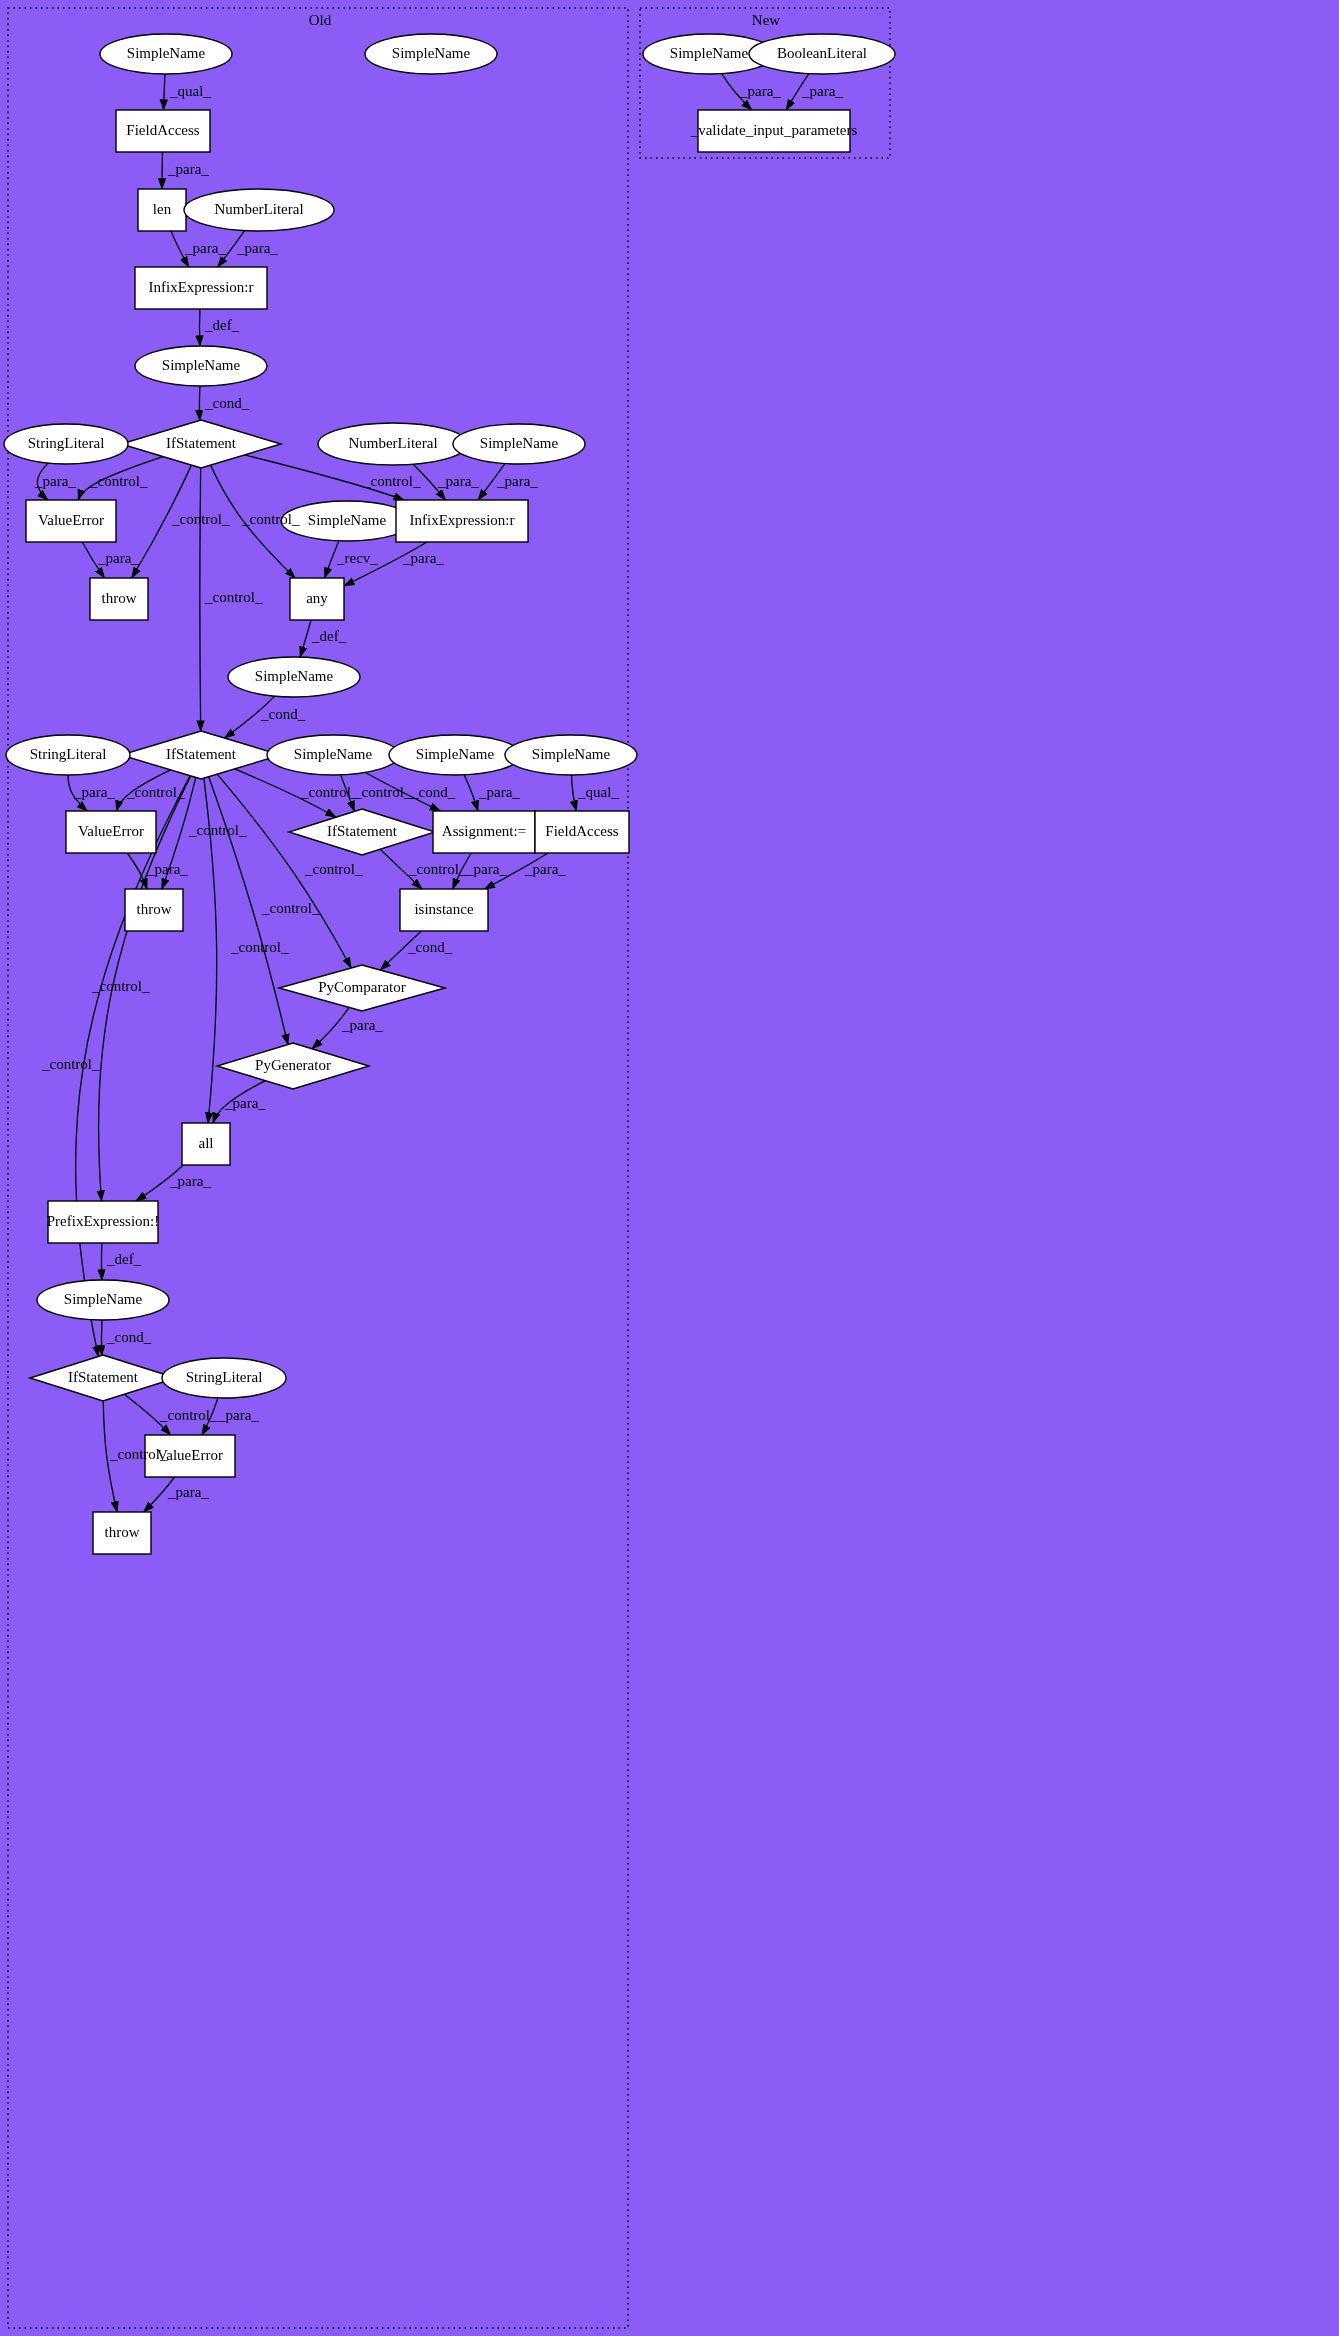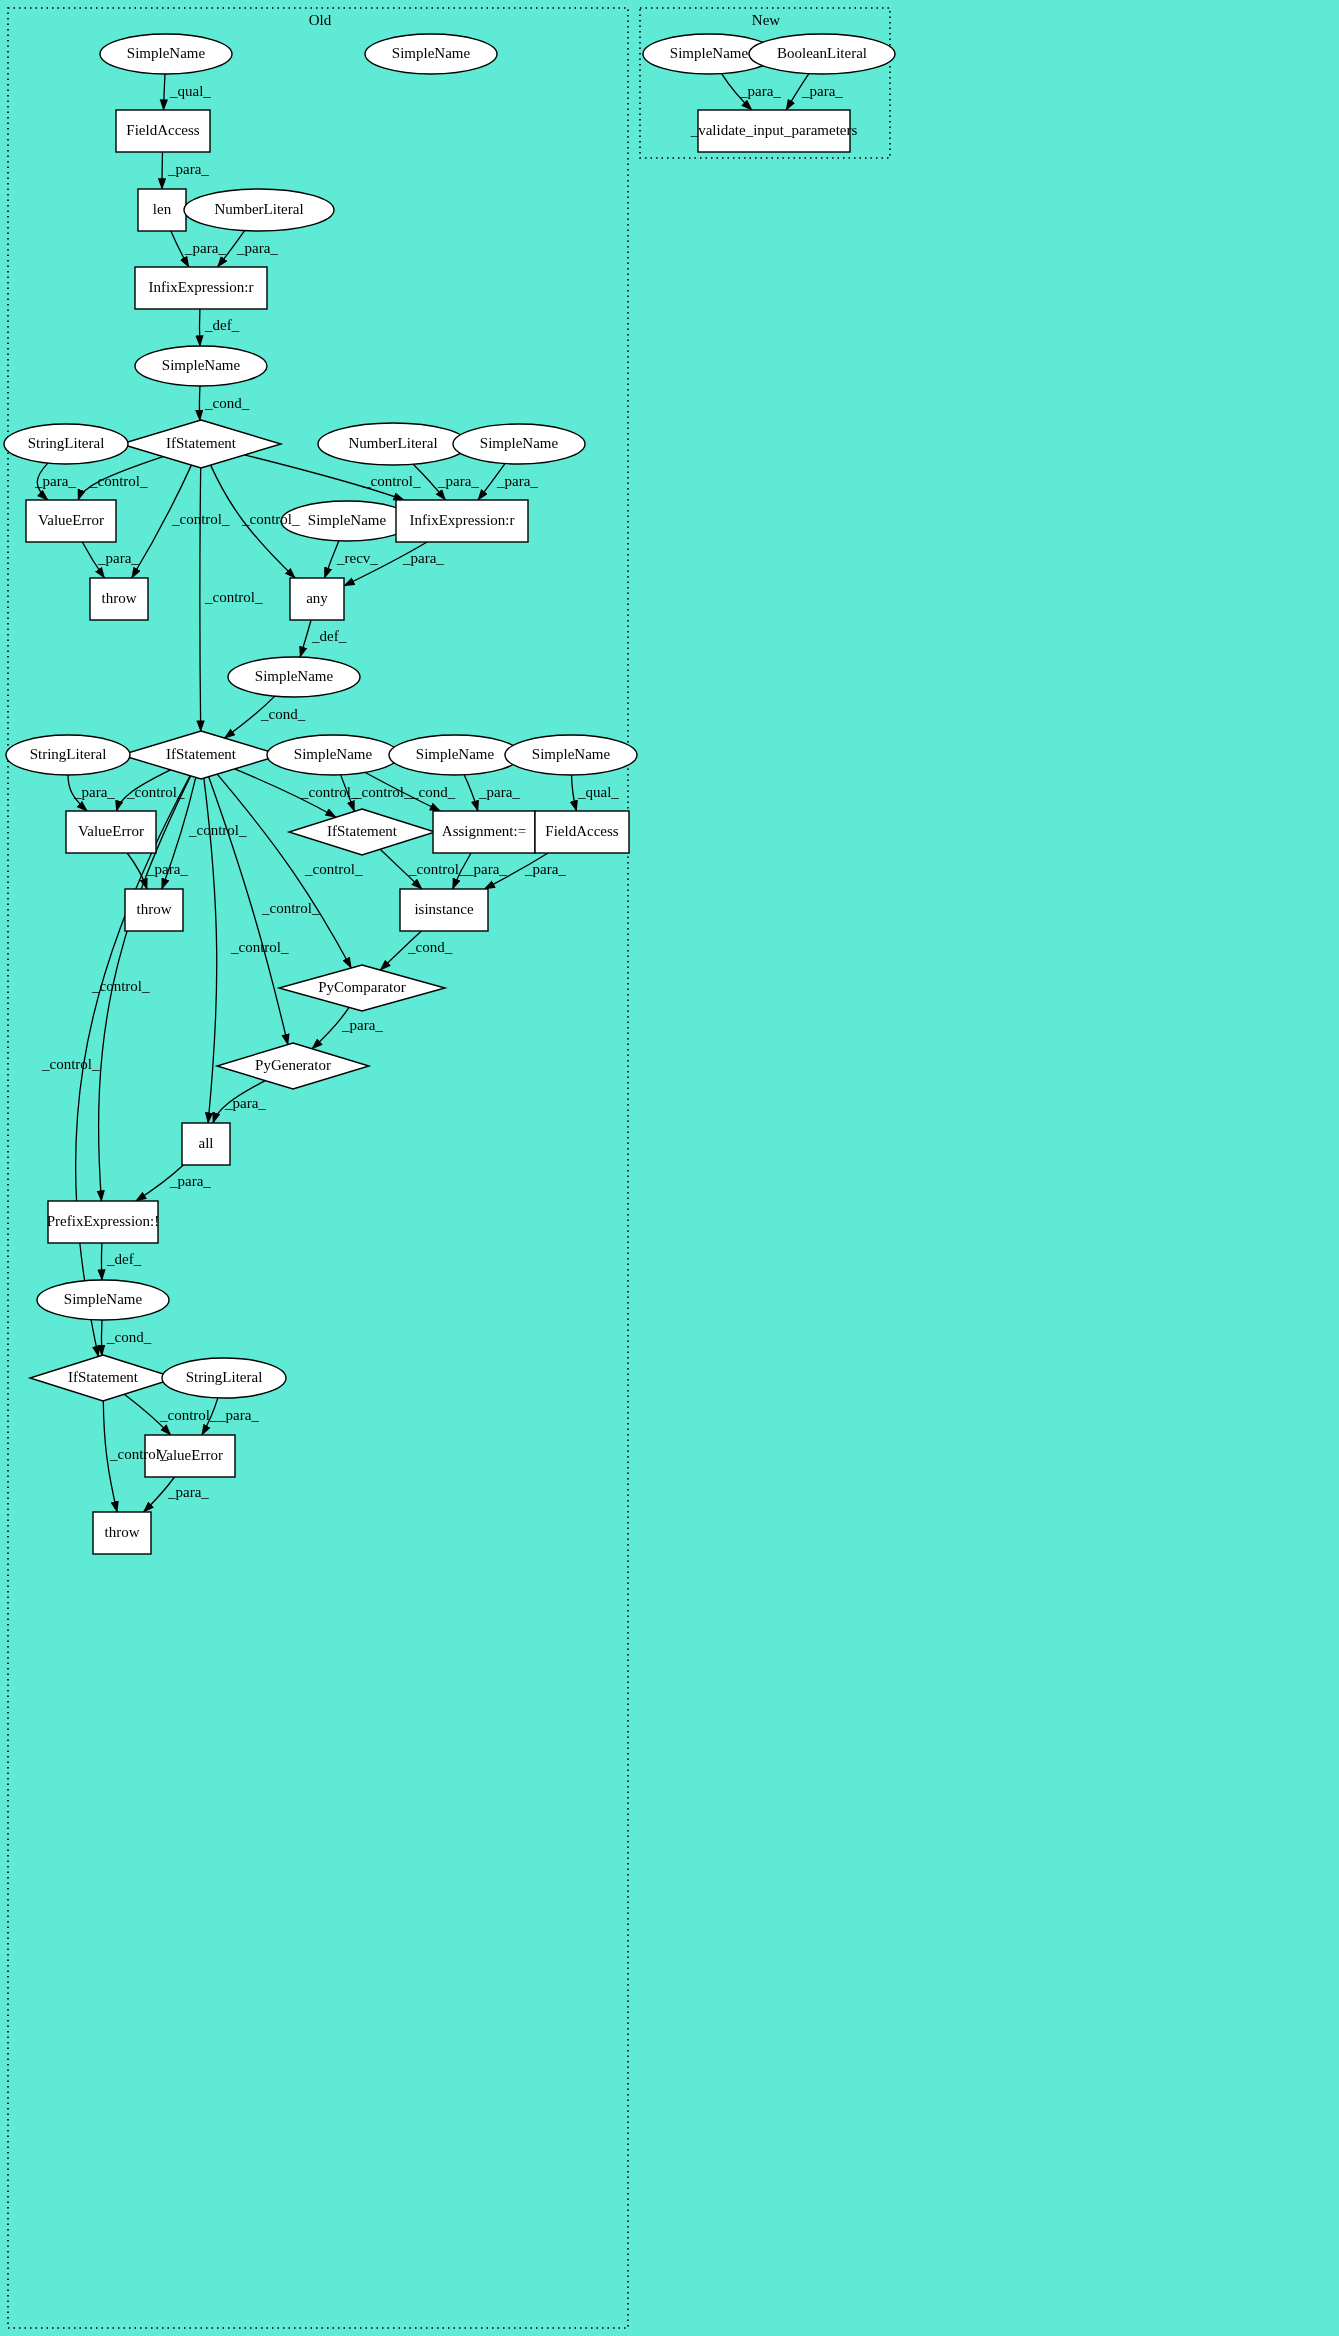--- a/index.html
+++ b/index.html
@@ -1,17 +1,17 @@
 <!DOCTYPE html>
 <html><head>
 <meta charset="utf-8">
 <style>
   html,body{margin:0;padding:0;background:#ffffff;}
   body{font-family:"Liberation Serif","DejaVu Serif",serif;}
-  #stage{position:relative;width:1339px;height:2336px;background:#5eead4;overflow:hidden;}
+  #stage{position:relative;width:1339px;height:2336px;background:#8b5cf6;overflow:hidden;}
   svg{position:absolute;left:0;top:0;width:1339px;height:2336px;}
   .nodeshape{fill:#ffffff;stroke:#000000;stroke-width:1.4;}
   .edge{fill:none;stroke:#000000;stroke-width:1.3;}
   .cluster{fill:none;stroke:#000000;stroke-width:1.6;stroke-dasharray:1.5 4;}
   text{font-family:"Liberation Serif","DejaVu Serif",serif;fill:#000;}
   .nlabel{font-size:15px;text-anchor:middle;dominant-baseline:middle;}
   .elabel{font-size:15px;text-anchor:start;dominant-baseline:middle;}
   .clabel{font-size:15px;text-anchor:middle;dominant-baseline:middle;}
 </style>
 </head>

